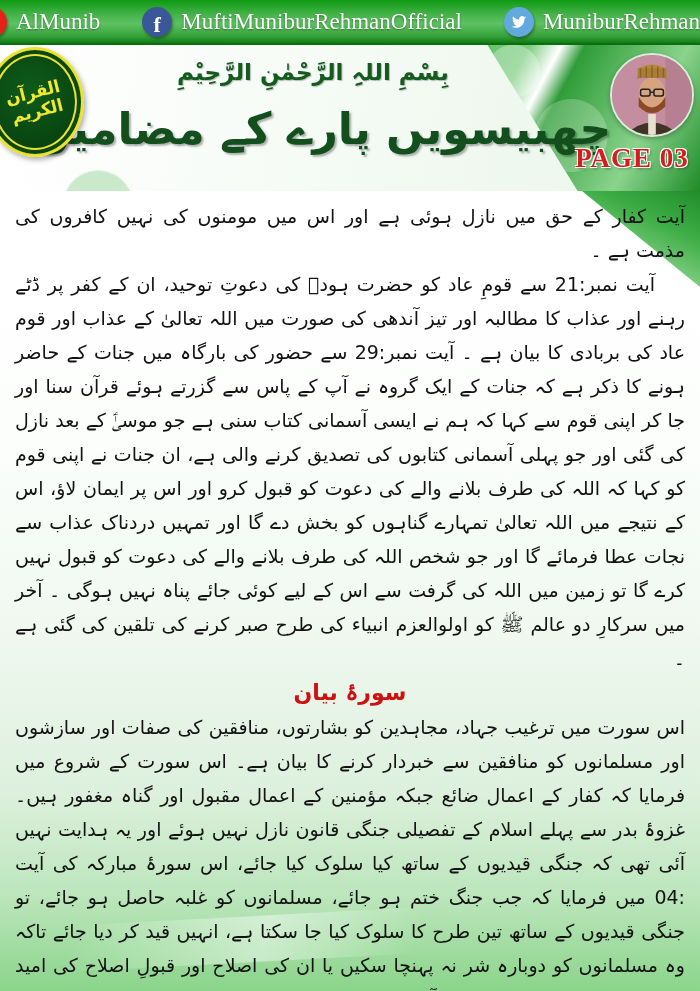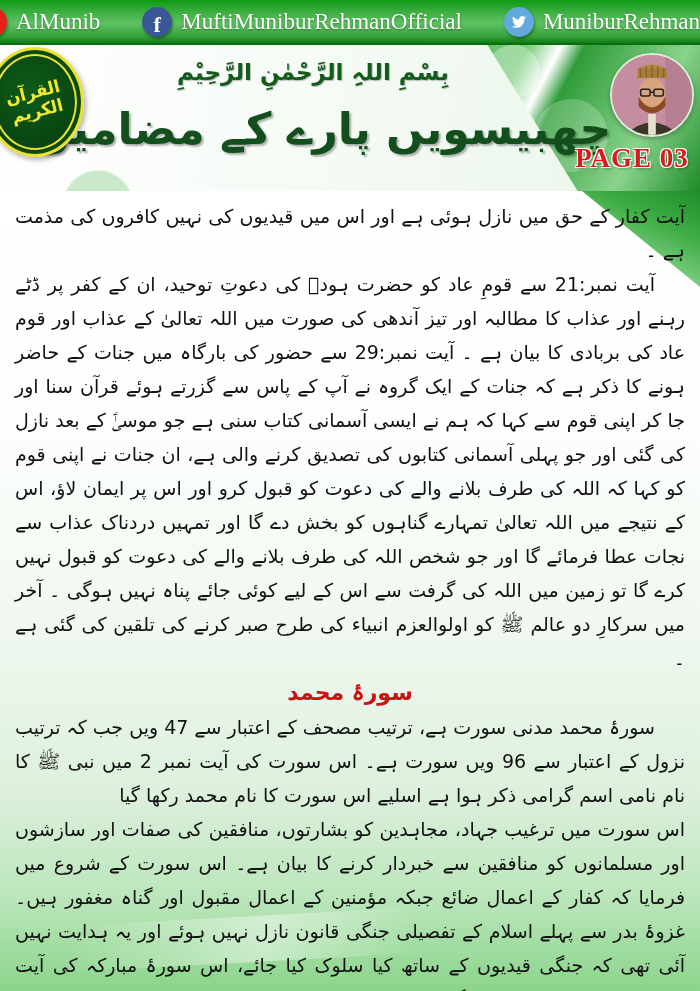--- a/index.html
+++ b/index.html
@@ -170,22 +170,21 @@
         <line x1="40" y1="39" x2="44" y2="39" stroke="#222" stroke-width="1.6"></line>
       </svg>
     </div>
     <div class="page-label">PAGE 03</div>
   </section>
 
   <main class="content">
     <div class="corner-swoosh"></div>
     <div class="bottom-streak"></div>
     <div class="text-area">
-      <p>آیت کفار کے حق میں نازل ہوئی ہے اور اس میں قیدیوں کی نہیں کافروں کی مذمت ہے ۔</p>
+      <p>آیت کفار کے حق میں نازل ہوئی ہے اور اس میں مومنوں کی نہیں کافروں کی مذمت ہے ۔</p>
       <p class="indented">آیت نمبر:21 سے قومِ عاد کو حضرت ہودؑ کی دعوتِ توحید، ان کے کفر پر ڈٹے رہنے اور عذاب کا مطالبہ اور تیز آندھی کی صورت میں اللہ تعالیٰ کے عذاب اور قوم عاد کی بربادی کا بیان ہے ۔ آیت نمبر:29 سے حضور کی بارگاہ میں جنات کے حاضر ہونے کا ذکر ہے کہ جنات کے ایک گروہ نے آپ کے پاس سے گزرتے ہوئے قرآن سنا اور جا کر اپنی قوم سے کہا کہ ہم نے ایسی آسمانی کتاب سنی ہے جو موسیٰؑ کے بعد نازل کی گئی اور جو پہلی آسمانی کتابوں کی تصدیق کرنے والی ہے، ان جنات نے اپنی قوم کو کہا کہ اللہ کی طرف بلانے والے کی دعوت کو قبول کرو اور اس پر ایمان لاؤ، اس کے نتیجے میں اللہ تعالیٰ تمہارے گناہوں کو بخش دے گا اور تمہیں دردناک عذاب سے نجات عطا فرمائے گا اور جو شخص اللہ کی طرف بلانے والے کی دعوت کو قبول نہیں کرے گا تو زمین میں اللہ کی گرفت سے اس کے لیے کوئی جائے پناہ نہیں ہوگی ۔ آخر میں سرکارِ دو عالم ﷺ کو اولوالعزم انبیاء کی طرح صبر کرنے کی تلقین کی گئی ہے ۔</p>
-      <h2 class="section-heading">سورۂ محمد</h2>
-      <p class="indented">سورۂ محمد مدنی سورت ہے، ترتیب مصحف کے اعتبار سے 47 ویں جب کہ ترتیب نزول کے اعتبار سے 96 ویں سورت ہے۔ اس سورت کی آیت نمبر 2 میں نبی ﷺ کا نام نامی اسم گرامی ذکر ہوا ہے اسلیے اس سورت کا نام محمد رکھا گیا</p>
+      <h2 class="section-heading">سورۂ بیان</h2>
       <p>اس سورت میں ترغیب جہاد، مجاہدین کو بشارتوں، منافقین کی صفات اور سازشوں اور مسلمانوں کو منافقین سے خبردار کرنے کا بیان ہے۔ اس سورت کے شروع میں فرمایا کہ کفار کے اعمال ضائع جبکہ مؤمنین کے اعمال مقبول اور گناہ مغفور ہیں۔ غزوۂ بدر سے پہلے اسلام کے تفصیلی جنگی قانون نازل نہیں ہوئے اور یہ ہدایت نہیں آئی تھی کہ جنگی قیدیوں کے ساتھ کیا سلوک کیا جائے، اس سورۂ مبارکہ کی آیت :04 میں فرمایا کہ جب جنگ ختم ہو جائے، مسلمانوں کو غلبہ حاصل ہو جائے، تو جنگی قیدیوں کے ساتھ تین طرح کا سلوک کیا جا سکتا ہے، انہیں قید کر دیا جائے تاکہ وہ مسلمانوں کو دوبارہ شر نہ پہنچا سکیں یا ان کی اصلاح اور قبولِ اصلاح کی امید ہو تو ان پر احسان کرکے انہیں آزاد کر دیا جائے یا فدیہ لے کر ان کو چھوڑ دیا جائے ۔</p>
 
     </div>
   </main>
 
 </div>
 
 </body></html>

